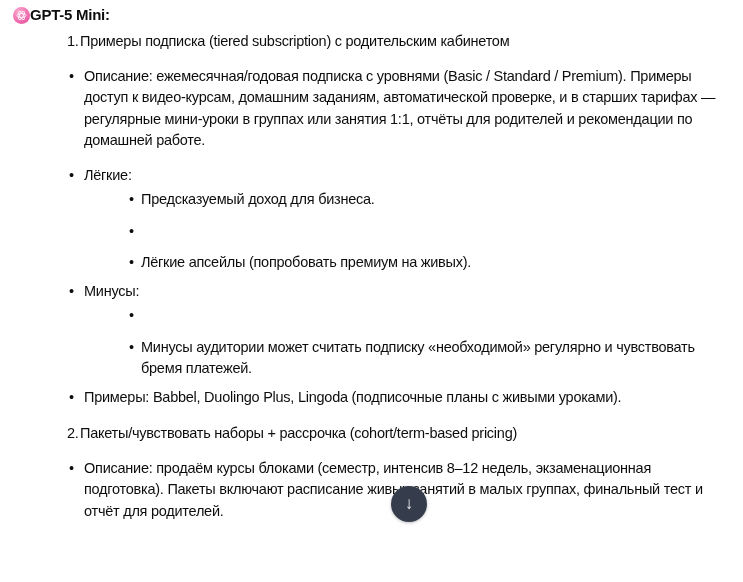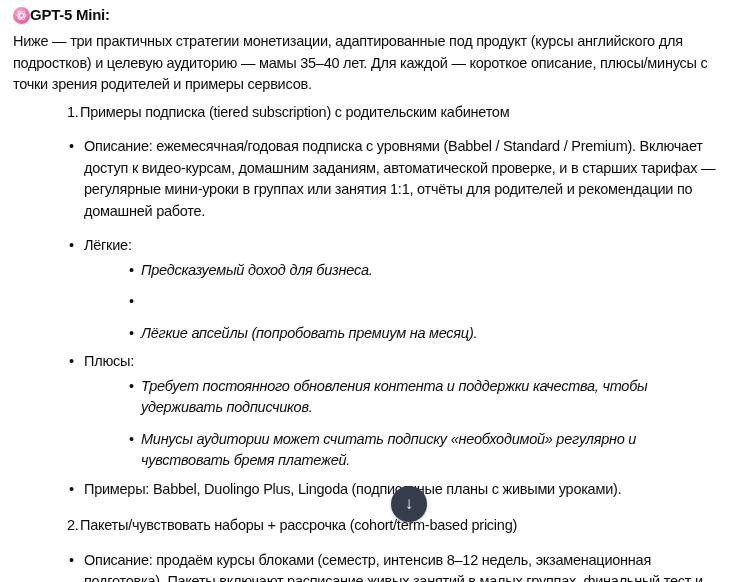--- a/index.html
+++ b/index.html
@@ -49,21 +49,21 @@
     flex: none;
     white-space: nowrap;
   }
   .numbered { padding-left: 54px; }
   .numbered .marker { width: 13px; }
   .bullet1  { padding-left: 56px; }
   .bullet1  .marker { width: 15px; }
   .bullet2  { padding-left: 116px; }
   .bullet2  .marker { width: 12px; }
   .bullet1 .li-text { max-width: 645px; }
-  .bullet2 .li-text { max-width: 576px; font-style: italic; }
+  .bullet2 .li-text { max-width: 576px; }
   .scroll-btn {
     position: absolute;
     left: 391px;
     top: 486px;
     width: 36px;
     height: 36px;
     border-radius: 50%;
     background: #353d4c;
     display: flex;
     align-items: center;
@@ -97,51 +97,49 @@
         <g fill="none" stroke="#ffffff" stroke-width="0.9" opacity="0.92">
           <ellipse cx="8.5" cy="8.5" rx="4.5" ry="2.0"></ellipse>
           <ellipse cx="8.5" cy="8.5" rx="4.5" ry="2.0" transform="rotate(60 8.5 8.5)"></ellipse>
           <ellipse cx="8.5" cy="8.5" rx="4.5" ry="2.0" transform="rotate(120 8.5 8.5)"></ellipse>
         </g>
       </svg>
     </span>
     <span class="sender">GPT-5 Mini:</span>
   </div>
   <div>
-      <div class="paragraph">Ниже — три практичных стратегии монетизации, адаптированные под продукт (курсы английского для подростков) и целевую аудиторию — мамы 35–40 лет. Для каждой — короткое описание, плюсы/минусы с точки зрения родителей и примеры сервисов.</div>
       <div class="li numbered" style="margin-top: 6px;">
         <span class="marker">1.</span>
         <span class="li-text">Примеры подписка (tiered subscription) с родительским кабинетом</span>
       </div>
       <div class="li bullet1" style="margin-top: 13px;">
         <span class="marker">•</span>
-        <span class="li-text">Описание: ежемесячная/годовая подписка с уровнями (Babbel / Standard / Premium). Включает доступ к видео-курсам, домашним заданиям, автоматической проверке, и в старших тарифах — регулярные мини-уроки в группах или занятия 1:1, отчёты для родителей и рекомендации по домашней работе.</span>
+        <span class="li-text">Описание: ежемесячная/годовая подписка с уровнями (Basic / Standard / Premium). Примеры доступ к видео-курсам, домашним заданиям, автоматической проверке, и в старших тарифах — регулярные мини-уроки в группах или занятия 1:1, отчёты для родителей и рекомендации по домашней работе.</span>
       </div>
       <div class="li bullet1" style="margin-top: 13px;">
         <span class="marker">•</span>
         <span class="li-text">Лёгкие:</span>
       </div>
       <div class="li bullet2" style="margin-top: 3px;">
         <span class="marker">•</span>
         <span class="li-text">Предсказуемый доход для бизнеса.</span>
       </div>
       <div class="li bullet2" style="margin-top: 10px;">
         <span class="marker">•</span>
       </div>
       <div class="li bullet2" style="margin-top: 10px;">
         <span class="marker">•</span>
-        <span class="li-text">Лёгкие апсейлы (попробовать премиум на месяц).</span>
+        <span class="li-text">Лёгкие апсейлы (попробовать премиум на живых).</span>
       </div>
       <div class="li bullet1" style="margin-top: 7px;">
         <span class="marker">•</span>
-        <span class="li-text">Плюсы:</span>
+        <span class="li-text">Минусы:</span>
       </div>
       <div class="li bullet2" style="margin-top: 3px;">
         <span class="marker">•</span>
-        <span class="li-text">Требует постоянного обновления контента и поддержки качества, чтобы удерживать подписчиков.</span>
       </div>
       <div class="li bullet2" style="margin-top: 10px;">
         <span class="marker">•</span>
         <span class="li-text">Минусы аудитории может считать подписку «необходимой» регулярно и чувствовать бремя платежей.</span>
       </div>
       <div class="li bullet1" style="margin-top: 7px;">
         <span class="marker">•</span>
         <span class="li-text">Примеры: Babbel, Duolingo Plus, Lingoda (подписочные планы с живыми уроками).</span>
       </div>
       <div class="li numbered" style="margin-top: 15px;">

